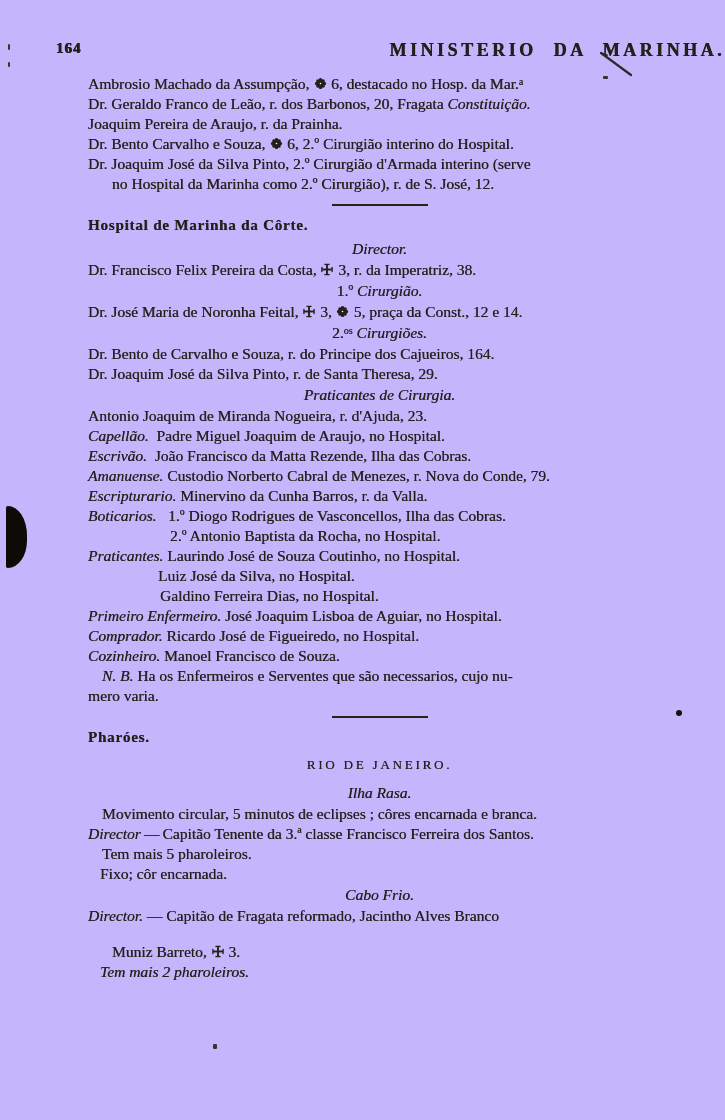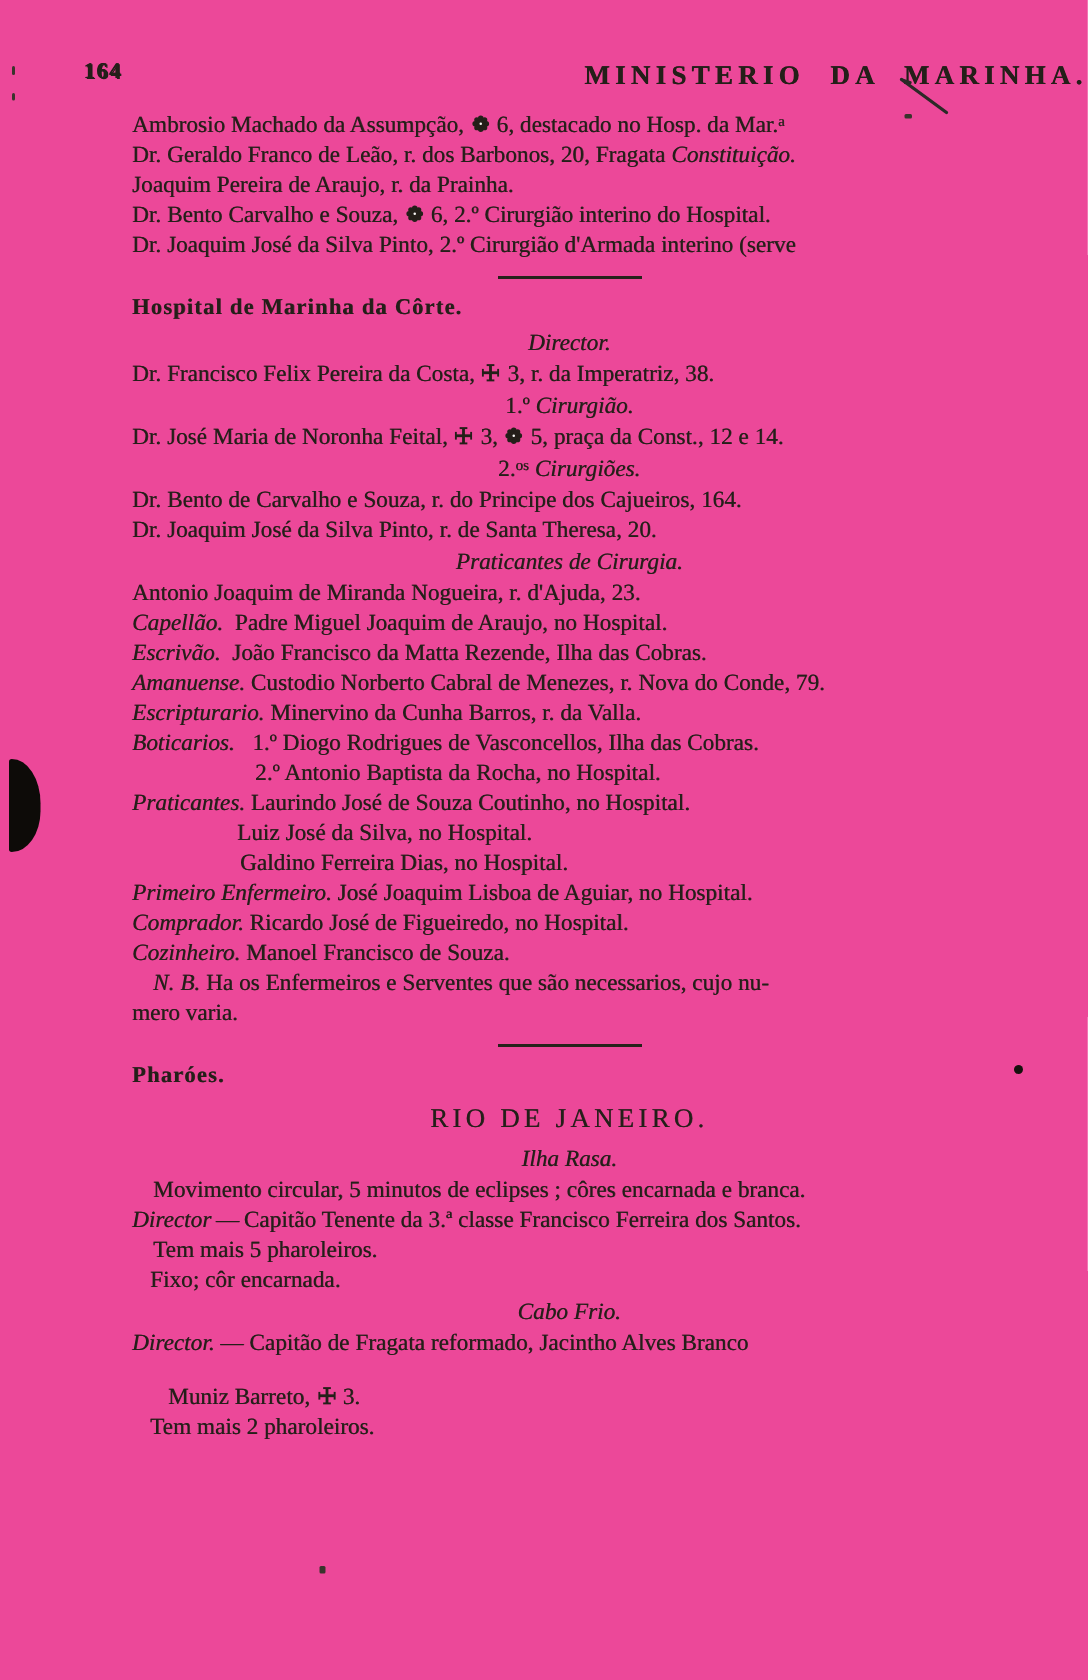--- a/index.html
+++ b/index.html
@@ -1,19 +1,19 @@
 <!DOCTYPE html>
 <html><head>
 <meta charset="utf-8">
 <style>
   html,body{margin:0;padding:0;}
   body{width:725px;height:1120px;overflow:hidden;}
   .page{
     position:relative;width:725px;height:1120px;
-    background:#ec4899;
+    background:#c4b5fd;
     font-family:"Liberation Serif","DejaVu Serif",serif;
     color:#241f19;
   }
   .header{position:relative;height:26px;padding-top:40px;}
   .page-num{
     position:absolute;left:56px;top:40px;
     font-size:15px;font-weight:bold;letter-spacing:1px;
     text-shadow:0.6px 0.4px 0 #241f19, -0.3px 0 0 #241f19;
   }
   .page-title{
@@ -27,21 +27,21 @@
     white-space:nowrap;
     text-shadow:0.35px 0.25px 0 rgba(38,32,25,0.75);
   }
   .line.heading{
     text-align:left;font-weight:bold;font-size:15px;
     letter-spacing:0.8px;height:22px;line-height:22px;
     margin:4px 0 3px;
   }
   .line.subheading{text-align:center;margin:1px 0;}
   .line.smallcaps{
-    text-align:center;font-size:18px;letter-spacing:2.8px;
+    text-align:center;font-size:13px;letter-spacing:2.8px;
     height:18px;line-height:18px;margin:8px 0 9px;
     text-shadow:0.3px 0.2px 0 rgba(38,32,25,0.7);
   }
   .rule{
     width:96px;border:none;border-top:2px solid #27221b;
     margin:10px auto 8px;height:0;
   }
   sup{font-size:10px;line-height:0;vertical-align:4px;}
   i{font-style:italic;}
   .sym{display:inline-block;width:14px;height:14px;vertical-align:-2px;}
@@ -98,20 +98,21 @@
             <circle cx="3" cy="7" r="2"></circle>
             <circle cx="11" cy="7" r="2"></circle>
             <circle cx="4.2" cy="4.2" r="1.9"></circle>
             <circle cx="9.8" cy="4.2" r="1.9"></circle>
             <circle cx="4.2" cy="9.8" r="1.9"></circle>
             <circle cx="9.8" cy="9.8" r="1.9"></circle>
             <circle cx="7" cy="7" r="3"></circle>
             <circle cx="7" cy="7" r="0.9" fill="#fbfaf7"></circle>
           </svg></span> 6, 2.º Cirurgião interino do Hospital.</div>
       <div class="line para">Dr. Joaquim José da Silva Pinto, 2.º Cirurgião d'Armada interino (serve</div>
+      <div class="line para" style="padding-left: 24px;">no Hospital da Marinha como 2.º Cirurgião), r. de S. José, 12.</div>
       <div class="rule"></div>
       <div class="line heading">Hospital de Marinha da Côrte.</div>
       <div class="line subheading"><i>Director.</i></div>
       <div class="line para">Dr. Francisco Felix Pereira da Costa, <span class="sym"><svg viewBox="0 0 14 14" width="12" height="13" fill="#241f19">
             <rect x="5.9" y="1" width="2.2" height="12"></rect>
             <rect x="1" y="5.9" width="12" height="2.2"></rect>
             <rect x="4" y="0.3" width="6" height="1.5"></rect>
             <rect x="4" y="12.2" width="6" height="1.5"></rect>
             <rect x="0.3" y="4" width="1.5" height="6"></rect>
             <rect x="12.2" y="4" width="1.5" height="6"></rect>
@@ -131,21 +132,21 @@
             <circle cx="11" cy="7" r="2"></circle>
             <circle cx="4.2" cy="4.2" r="1.9"></circle>
             <circle cx="9.8" cy="4.2" r="1.9"></circle>
             <circle cx="4.2" cy="9.8" r="1.9"></circle>
             <circle cx="9.8" cy="9.8" r="1.9"></circle>
             <circle cx="7" cy="7" r="3"></circle>
             <circle cx="7" cy="7" r="0.9" fill="#fbfaf7"></circle>
           </svg></span> 5, praça da Const., 12 e 14.</div>
       <div class="line subheading">2.<sup>os</sup> <i>Cirurgiões.</i></div>
       <div class="line para">Dr. Bento de Carvalho e Souza, r. do Principe dos Cajueiros, 164.</div>
-      <div class="line para">Dr. Joaquim José da Silva Pinto, r. de Santa Theresa, 20.</div>
+      <div class="line para">Dr. Joaquim José da Silva Pinto, r. de Santa Theresa, 29.</div>
       <div class="line subheading"><i>Praticantes de Cirurgia.</i></div>
       <div class="line para">Antonio Joaquim de Miranda Nogueira, r. d'Ajuda, 23.</div>
       <div class="line para"><i>Capellão.</i>&nbsp; Padre Miguel Joaquim de Araujo, no Hospital.</div>
       <div class="line para"><i>Escrivão.</i>&nbsp; João Francisco da Matta Rezende, Ilha das Cobras.</div>
       <div class="line para"><i>Amanuense.</i> Custodio Norberto Cabral de Menezes, r. Nova do Conde, 79.</div>
       <div class="line para"><i>Escripturario.</i> Minervino da Cunha Barros, r. da Valla.</div>
       <div class="line para"><i>Boticarios.</i>&nbsp;&nbsp; 1.º Diogo Rodrigues de Vasconcellos, Ilha das Cobras.</div>
       <div class="line para" style="padding-left: 82px;">2.º Antonio Baptista da Rocha, no Hospital.</div>
       <div class="line para"><i>Praticantes.</i> Laurindo José de Souza Coutinho, no Hospital.</div>
       <div class="line para" style="padding-left: 70px;">Luiz José da Silva, no Hospital.</div>
@@ -166,21 +167,21 @@
       <div class="line subheading"><i>Cabo Frio.</i></div>
       <div class="line para"><i>Director.</i> — Capitão de Fragata reformado, Jacintho Alves Branco</div>
       <div class="line para" style="padding-left: 24px; margin-top: 16px;">Muniz Barreto, <span class="sym"><svg viewBox="0 0 14 14" width="12" height="13" fill="#241f19">
             <rect x="5.9" y="1" width="2.2" height="12"></rect>
             <rect x="1" y="5.9" width="12" height="2.2"></rect>
             <rect x="4" y="0.3" width="6" height="1.5"></rect>
             <rect x="4" y="12.2" width="6" height="1.5"></rect>
             <rect x="0.3" y="4" width="1.5" height="6"></rect>
             <rect x="12.2" y="4" width="1.5" height="6"></rect>
           </svg></span> 3.</div>
-      <div class="line para" style="padding-left: 12px;">Tem mais 2 pharoleiros.</div>
+      <div class="line para" style="padding-left: 12px; font-style: italic;">Tem mais 2 pharoleiros.</div>
     </div>
 
   <div class="ink-blot"></div>
   <div class="ink-dot"></div>
   <div class="speck s1"></div>
   <div class="speck s2"></div>
   <div class="speck s3"></div>
   <div class="speck s4"></div>
 
 </div>

